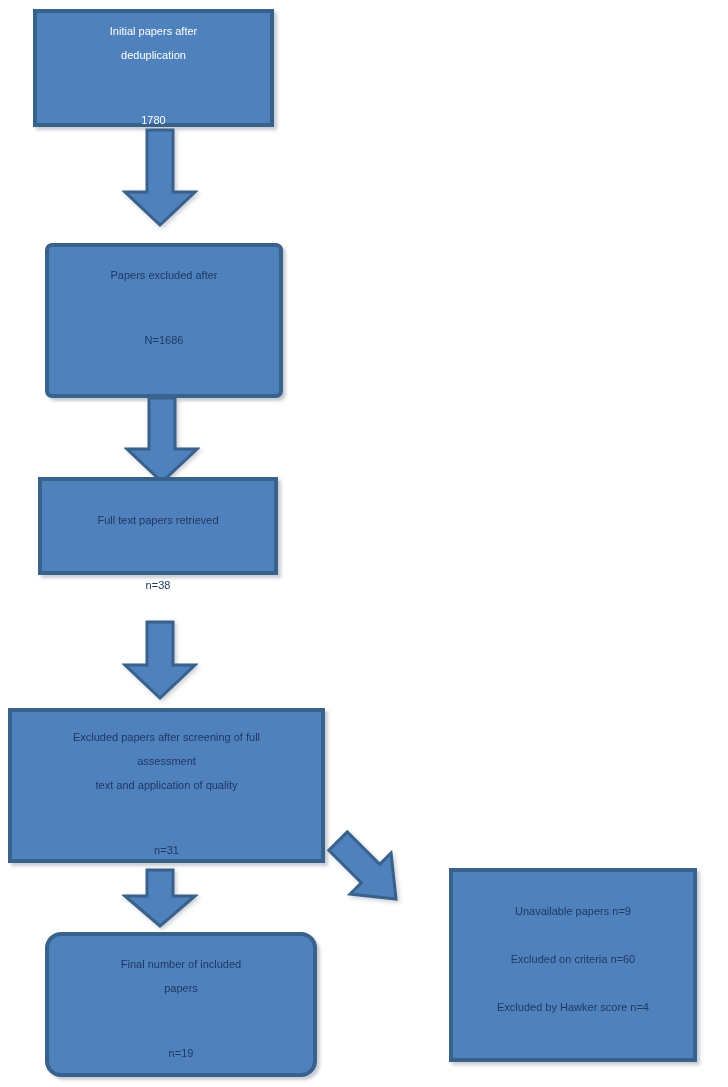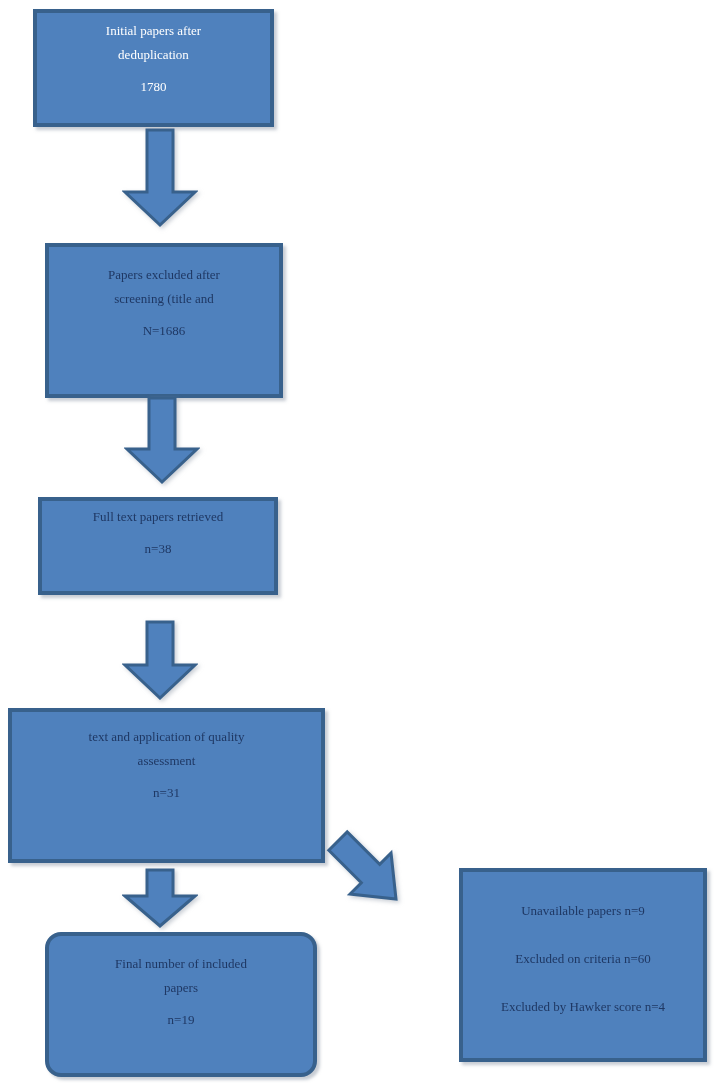--- a/index.html
+++ b/index.html
@@ -17,25 +17,24 @@
     overflow:hidden;
   }
   .box{
     position:absolute;
     box-sizing:border-box;
     background:var(--box-fill);
     border:4px solid var(--box-border);
     box-shadow:3px 3px 3px rgba(145,155,170,0.5);
     text-align:center;
     color:var(--text-dark);
-    font-size:13px;
-    font-family:Liberation Serif, serif;
+    font-size:11px;
   }
   .box .line{line-height:24px;}
-  .box .count{line-height:24px;margin-top:8px;}
+  .box .count{line-height:24px;margin-top:41px;}
   .box .para{line-height:24px;margin:0 0 24px 0;}
   .arrow{
     position:absolute;
     filter:drop-shadow(2px 2px 2px rgba(145,155,170,0.5));
   }
   .arrow polygon{
     fill:var(--box-fill);
     stroke:var(--box-border);
     stroke-width:3;
   }
@@ -48,60 +47,60 @@
   <div class="box" style="left:33px;top:9px;width:241px;height:118px;padding-top:6px;color:var(--text-light);">
     <div class="line">Initial papers after</div>
     <div class="line">deduplication</div>
     <div class="count">1780</div>
   </div>
 
   <svg class="arrow" style="left:122px;top:128px;" width="76" height="100" viewBox="0 0 76 100">
     <polygon points="25,2 51,2 51,64 73,64 38,97 3,64 25,64"></polygon>
   </svg>
 
-  <div class="box" style="left:45px;top:243px;width:238px;height:155px;padding-top:16px;">
+  <div class="box" style="left:45px;top:243px;width:238px;height:155px;padding-top:16px;border-radius:7px;">
     <div class="line">Papers excluded after</div>
-    <div class="line">screening (title and</div>
     <div class="count">N=1686</div>
   </div>
 
   <svg class="arrow" style="left:124px;top:397px;" width="76" height="88" viewBox="0 0 76 88">
     <polygon points="25,1 51,1 51,52 73,52 38,85 3,52 25,52"></polygon>
   </svg>
 
-  <div class="box" style="left:38px;top:497px;width:240px;height:98px;padding-top:4px;">
+  <div class="box" style="left:38px;top:477px;width:240px;height:98px;padding-top:27px;">
     <div class="line">Full text papers retrieved</div>
     <div class="count">n=38</div>
   </div>
 
   <svg class="arrow" style="left:122px;top:620px;" width="76" height="80" viewBox="0 0 76 80">
     <polygon points="25,2 51,2 51,45 73,45 38,78 3,45 25,45"></polygon>
   </svg>
 
   <div class="box" style="left:8px;top:708px;width:317px;height:155px;padding-top:13px;">
+    <div class="line">Excluded papers after screening of full</div>
+    <div class="line">assessment</div>
     <div class="line">text and application of quality</div>
-    <div class="line">assessment</div>
     <div class="count">n=31</div>
   </div>
 
   <svg class="arrow" style="left:122px;top:868px;" width="76" height="62" viewBox="0 0 76 62">
     <polygon points="25,2 51,2 51,28 73,28 38,58 3,28 25,28"></polygon>
   </svg>
 
   <svg class="arrow" style="left:320px;top:823px;" width="95" height="95" viewBox="0 0 95 95">
     <g transform="rotate(-45 47 47)">
       <polygon points="34,6 60,6 60,52 76,52 47,88 18,52 34,52"></polygon>
     </g>
   </svg>
 
   <div class="box" style="left:45px;top:932px;width:272px;height:145px;padding-top:16px;border-radius:16px;">
     <div class="line">Final number of included</div>
     <div class="line">papers</div>
     <div class="count">n=19</div>
   </div>
 
-  <div class="box" style="left:459px;top:868px;width:248px;height:194px;padding-top:27px;">
+  <div class="box" style="left:449px;top:868px;width:248px;height:194px;padding-top:27px;">
     <p class="para">Unavailable papers n=9</p>
     <p class="para">Excluded on criteria n=60</p>
     <p class="para">Excluded by Hawker score n=4</p>
   </div>
 
 </div>
 
 </body></html>

